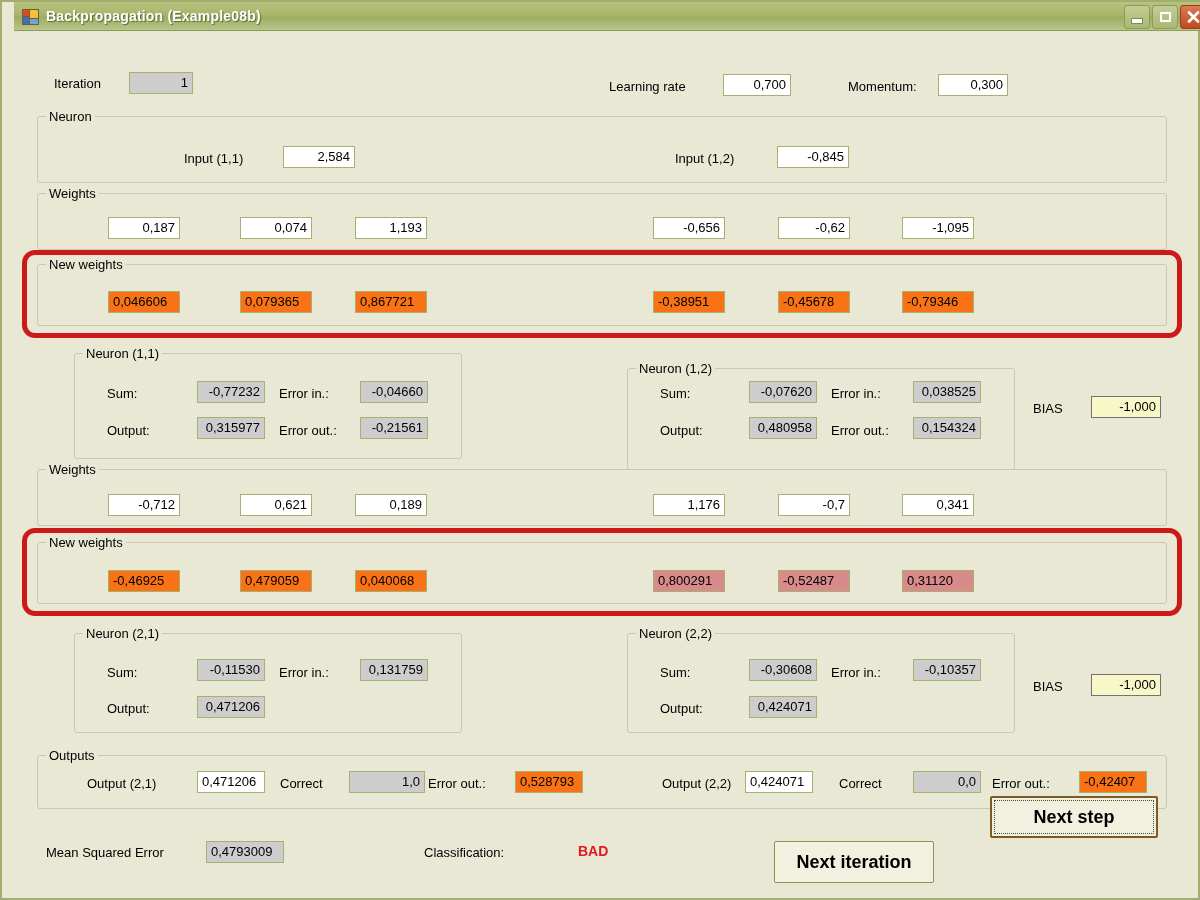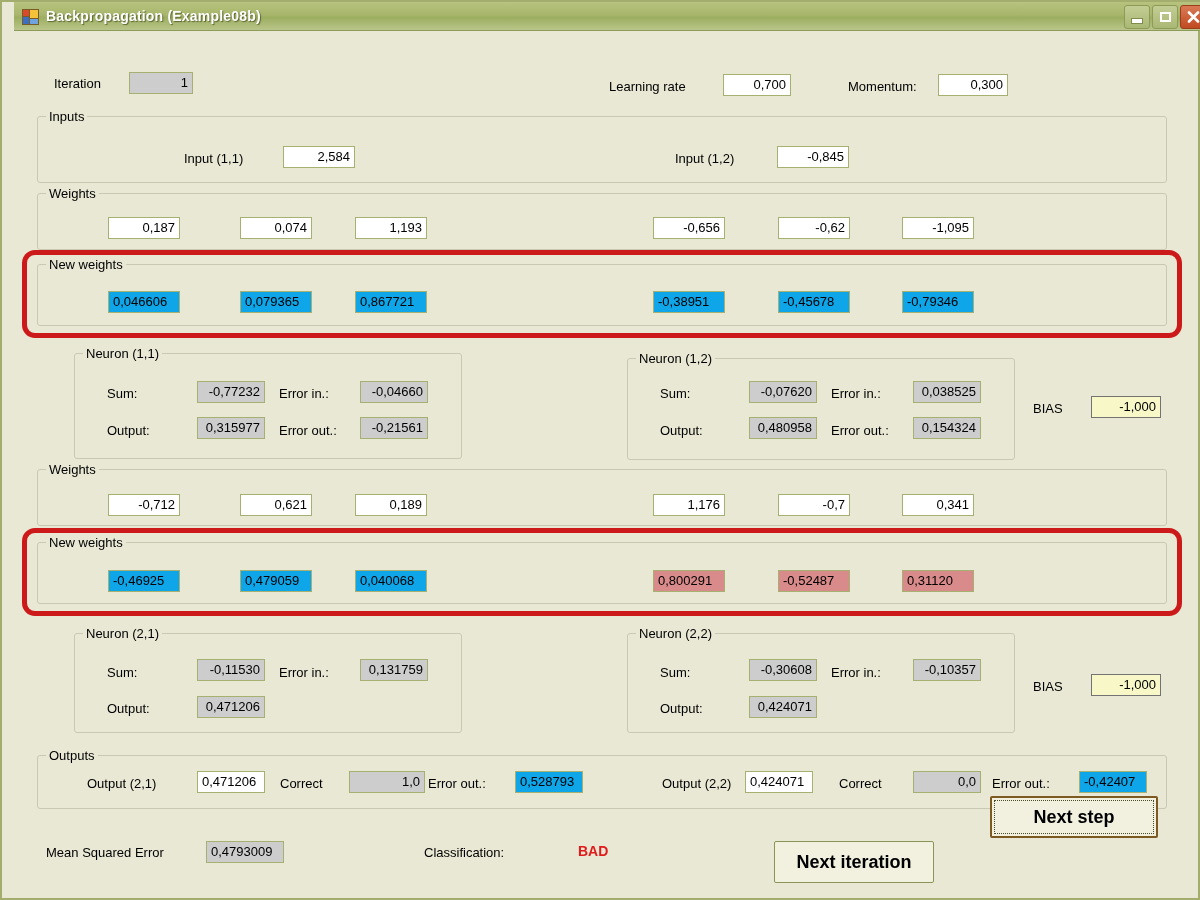--- a/index.html
+++ b/index.html
@@ -32,21 +32,21 @@
   .wb .x{width:11px;height:10px;border:2px solid #fff;box-sizing:border-box;}
   .wb.close{background:linear-gradient(to bottom,#d97a55,#c04a22);border-color:#9c3d1c;}
   .wb.close svg{display:block;}
 
   
   .lbl{position:absolute;white-space:nowrap;font-size:13px;color:#000;}
   .fld{position:absolute;box-sizing:border-box;height:22px;line-height:20px;
     font-size:13px;padding:0 4px;border:1px solid #a6b071;background:#fff;
     text-align:right;overflow:hidden;white-space:nowrap;}
   .fld.ro{background:#cdcdcd;}
-  .fld.roL{background:#0ea5e9;text-align:left;}
+  .fld.roL{background:#f97316;text-align:left;}
   .fld.bias{background:#f7f7c8;border:1px solid #737373;}
   .fld.bad{background:#d98a8a;border:1px solid #a6b071;text-align:left;}
   .fld.left{text-align:left;}
 
   
   .grp{position:absolute;box-sizing:border-box;border:1px solid #c9c8b2;
        border-radius:3px;}
   .grp > .cap{position:absolute;top:-8px;left:8px;background:#e9e8d4;
        padding:0 3px;font-size:13px;white-space:nowrap;}
 
@@ -96,21 +96,21 @@
   <div class="lbl" style="left:52px;top:74px;">Iteration</div>
   <div class="fld ro" style="left:127px;top:70px;width:64px;">1</div>
 
   <div class="lbl" style="left:607px;top:77px;">Learning rate</div>
   <div class="fld" style="left:721px;top:72px;width:68px;">0,700</div>
 
   <div class="lbl" style="left:846px;top:77px;">Momentum:</div>
   <div class="fld" style="left:936px;top:72px;width:70px;">0,300</div>
 
   <div class="grp" style="left:35px;top:114px;width:1130px;height:67px;">
-    <div class="cap">Inputs</div>
+    <div class="cap">Neuron</div>
   </div>
   <div class="lbl" style="left:182px;top:149px;">Input (1,1)</div>
   <div class="fld" style="left:281px;top:144px;width:72px;">2,584</div>
   <div class="lbl" style="left:673px;top:149px;">Input (1,2)</div>
   <div class="fld" style="left:775px;top:144px;width:72px;">-0,845</div>
 
   <div class="grp" style="left:35px;top:191px;width:1130px;height:57px;">
     <div class="cap">Weights</div>
   </div>
   <div class="fld" style="left:106px;top:215px;width:72px;">0,187</div>
@@ -136,21 +136,21 @@
   </div>
   <div class="lbl" style="left:105px;top:384px;">Sum:</div>
   <div class="fld ro" style="left:195px;top:379px;width:68px;">-0,77232</div>
   <div class="lbl" style="left:277px;top:384px;">Error in.:</div>
   <div class="fld ro" style="left:358px;top:379px;width:68px;">-0,04660</div>
   <div class="lbl" style="left:105px;top:421px;">Output:</div>
   <div class="fld ro" style="left:195px;top:415px;width:68px;">0,315977</div>
   <div class="lbl" style="left:277px;top:421px;">Error out.:</div>
   <div class="fld ro" style="left:358px;top:415px;width:68px;">-0,21561</div>
 
-  <div class="grp" style="left:625px;top:356px;width:388px;height:102px;">
+  <div class="grp" style="left:625px;top:366px;width:388px;height:102px;">
     <div class="cap">Neuron (1,2)</div>
   </div>
   <div class="lbl" style="left:658px;top:384px;">Sum:</div>
   <div class="fld ro" style="left:747px;top:379px;width:68px;">-0,07620</div>
   <div class="lbl" style="left:829px;top:384px;">Error in.:</div>
   <div class="fld ro" style="left:911px;top:379px;width:68px;">0,038525</div>
   <div class="lbl" style="left:658px;top:421px;">Output:</div>
   <div class="fld ro" style="left:747px;top:415px;width:68px;">0,480958</div>
   <div class="lbl" style="left:829px;top:421px;">Error out.:</div>
   <div class="fld ro" style="left:911px;top:415px;width:68px;">0,154324</div>

